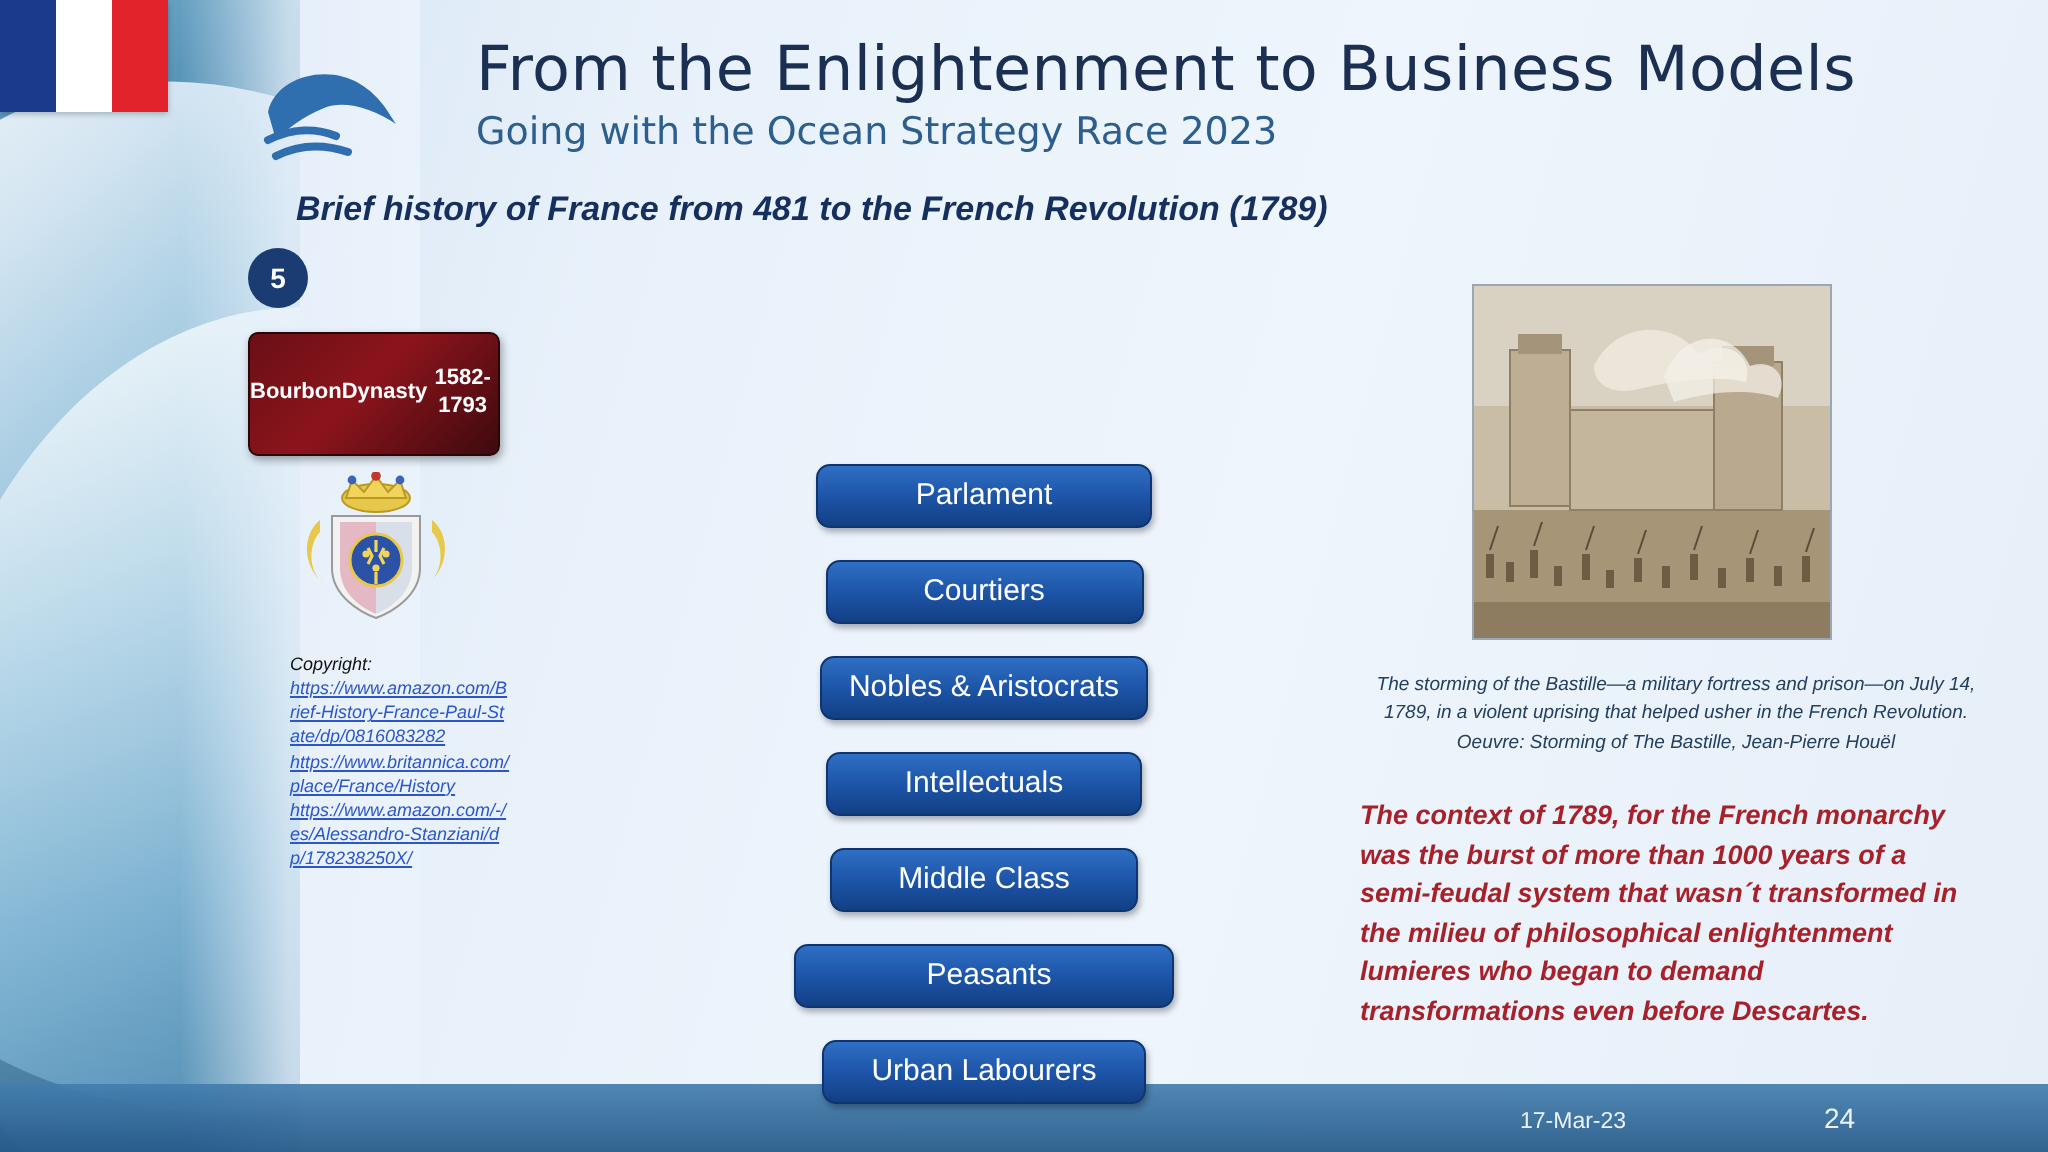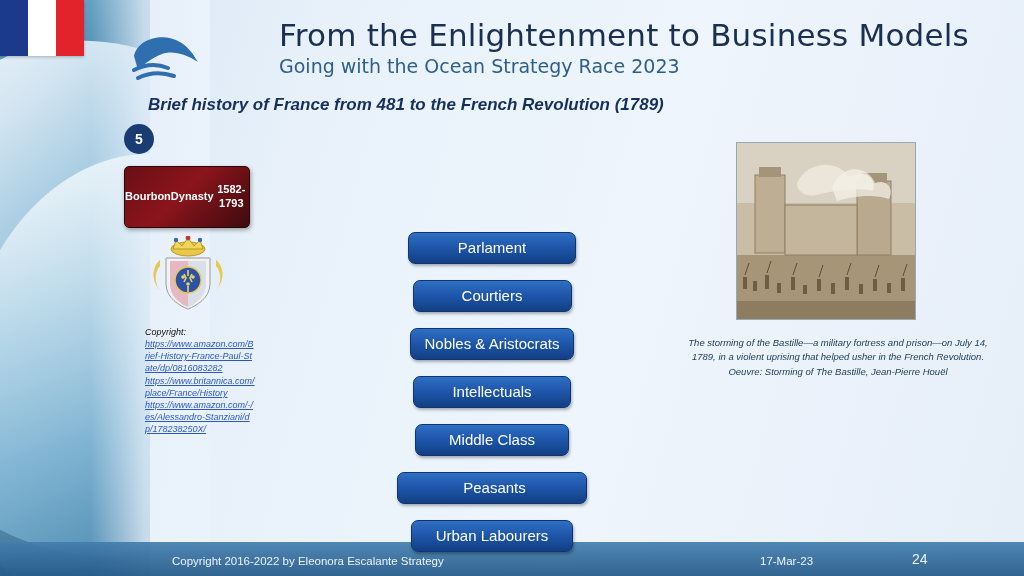--- a/index.html
+++ b/index.html
@@ -50,21 +50,21 @@
   }
   .flag span { flex: 1; }
   .flag .f-blue { background: #1b3a8c; }
   .flag .f-white { background: #ffffff; }
   .flag .f-red { background: #e2232b; }
 
   
   .logo {
     position: absolute; left: 128px; top: 30px; width: 78px; height: 52px; z-index: 5;
   }
-  .title-block { position: absolute; left: 238px; top: 18px; z-index: 5; margin-left: 41px; }
+  .title-block { position: absolute; left: 238px; top: 18px; z-index: 5; }
   .title-main {
     font-size: 31px; color: #1a2f52; font-weight: 400; letter-spacing: .2px;
     font-family: "DejaVu Sans", sans-serif;
     line-height: 1.15;
   }
   .title-sub {
     font-size: 19px; color: #2c5f8e; font-weight: 400; margin-top: 1px;
     font-family: "DejaVu Sans", sans-serif;
   }
 
@@ -278,19 +278,19 @@
         <line x1="110" y1="132" x2="114" y2="120"></line>
           <line x1="138" y1="134" x2="142" y2="122"></line>
         <line x1="166" y1="133" x2="170" y2="121"></line>
       </g>
       <rect x="0" y="158" width="180" height="20" fill="#8d7c60"></rect>
     </svg>
   </div>
 
   <div class="img-caption">The storming of the Bastille—a military fortress and prison—on July 14, 1789, in a violent uprising that helped usher in the French Revolution. Oeuvre: Storming of The Bastille, Jean-Pierre Houël</div>
 
+  <div class="context-text">The context of 1789, for the French monarchy was the burst of more than 1000 years of a semi-feudal system that wasn´t transformed in the milieu of philosophical enlightenment lumieres who began to demand transformations even before Descartes.</div>
 
   <div class="footer-bar"></div>
-  <div class="footer-copy">Copyright 2016-2022 by Eleonora Escalante Strategy</div>
   <div class="footer-date">17-Mar-23</div>
   <div class="footer-page">24</div>
 
 </div>
 
 </body></html>

